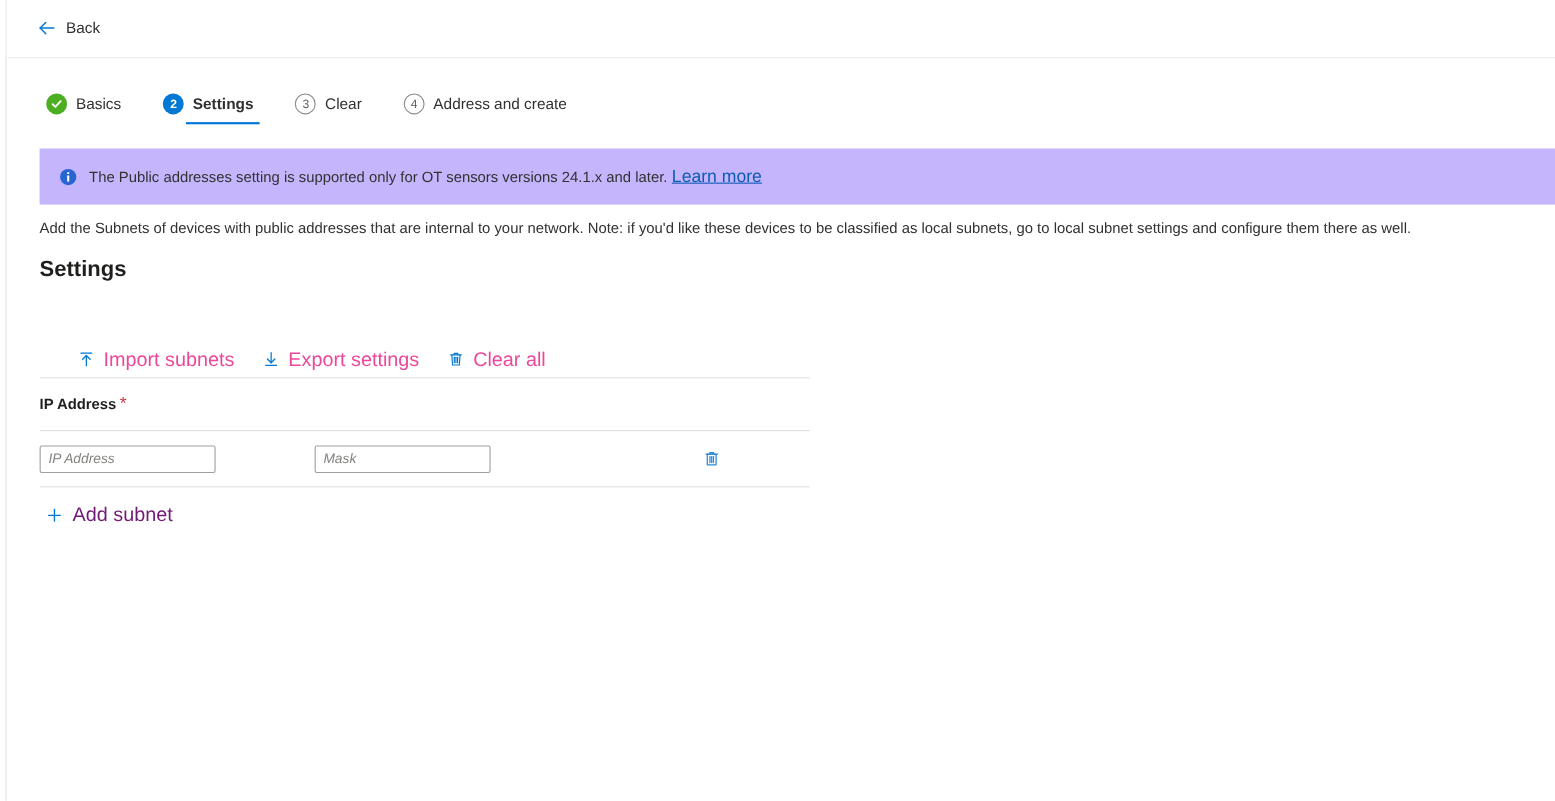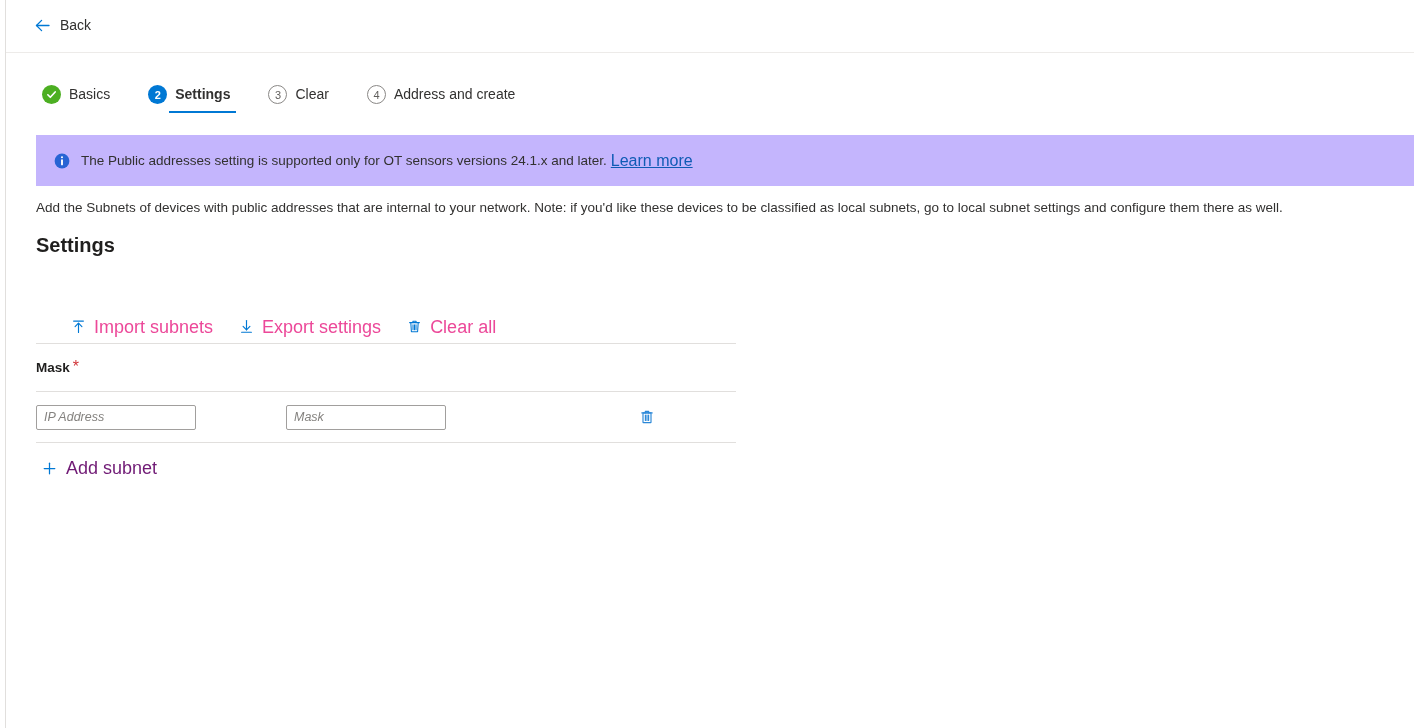--- a/index.html
+++ b/index.html
@@ -415,22 +415,22 @@
         </svg>
       </span>
       <span class="tb-label">Clear all</span>
     </button>
 
   </div>
 
   <div class="subnet-table">
 
     <div class="subnet-header-row">
-      <div class="col-mask">
-        <span class="column-header">Mask</span><span class="required-mark">*</span>
+      <div class="col-ip">
+        <span class="column-header">IP Address</span><span class="required-mark">*</span>
       </div>
       <div class="col-act"></div>
     </div>
 
     <div class="subnet-data-row">
       <div class="col-ip">
         <input class="text-input" type="text" value="" placeholder="IP Address" style="">
       </div>
       <div class="col-mask">
         <input class="text-input" type="text" value="" placeholder="Mask" style="">

